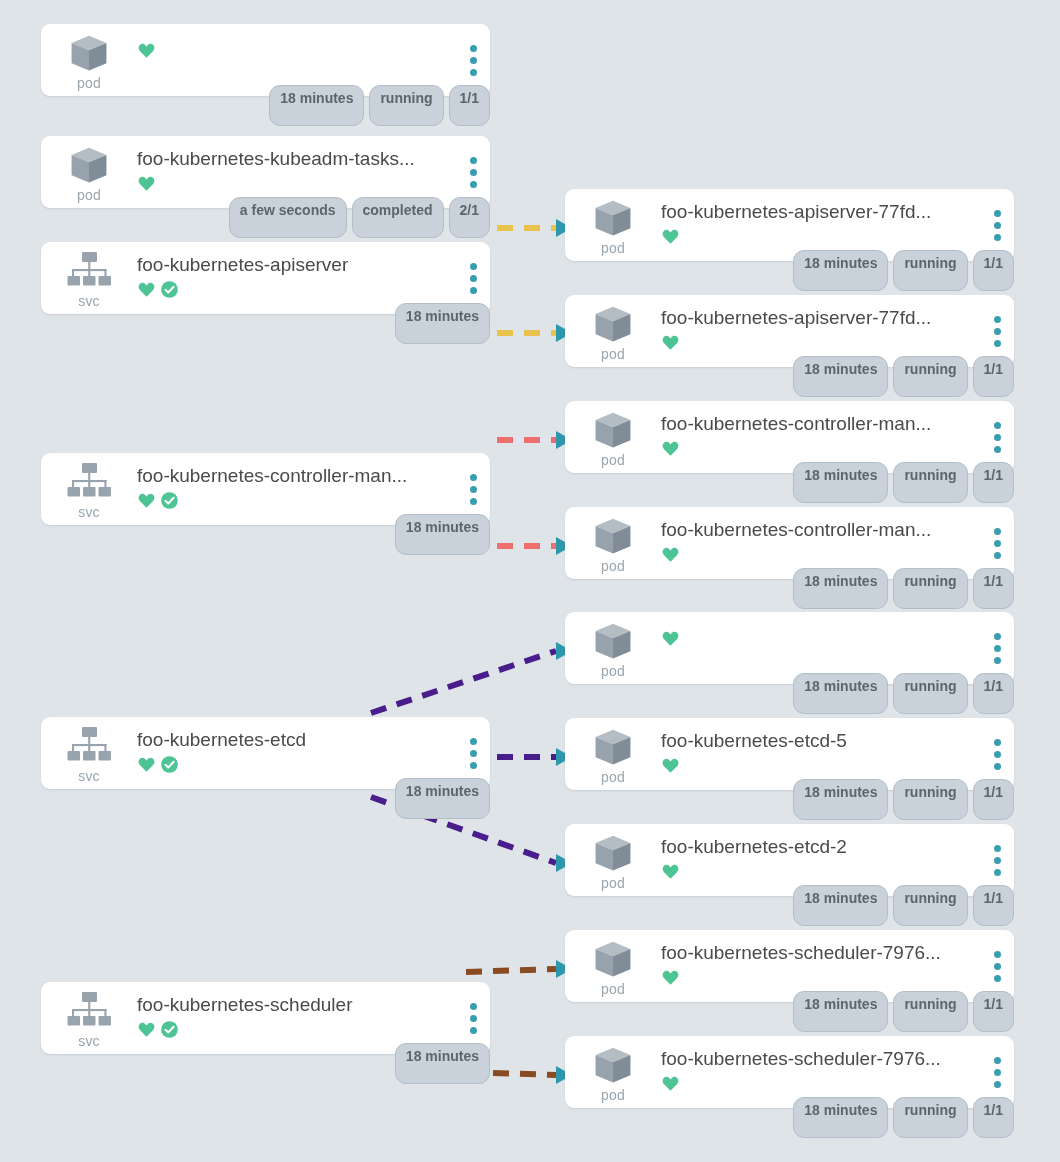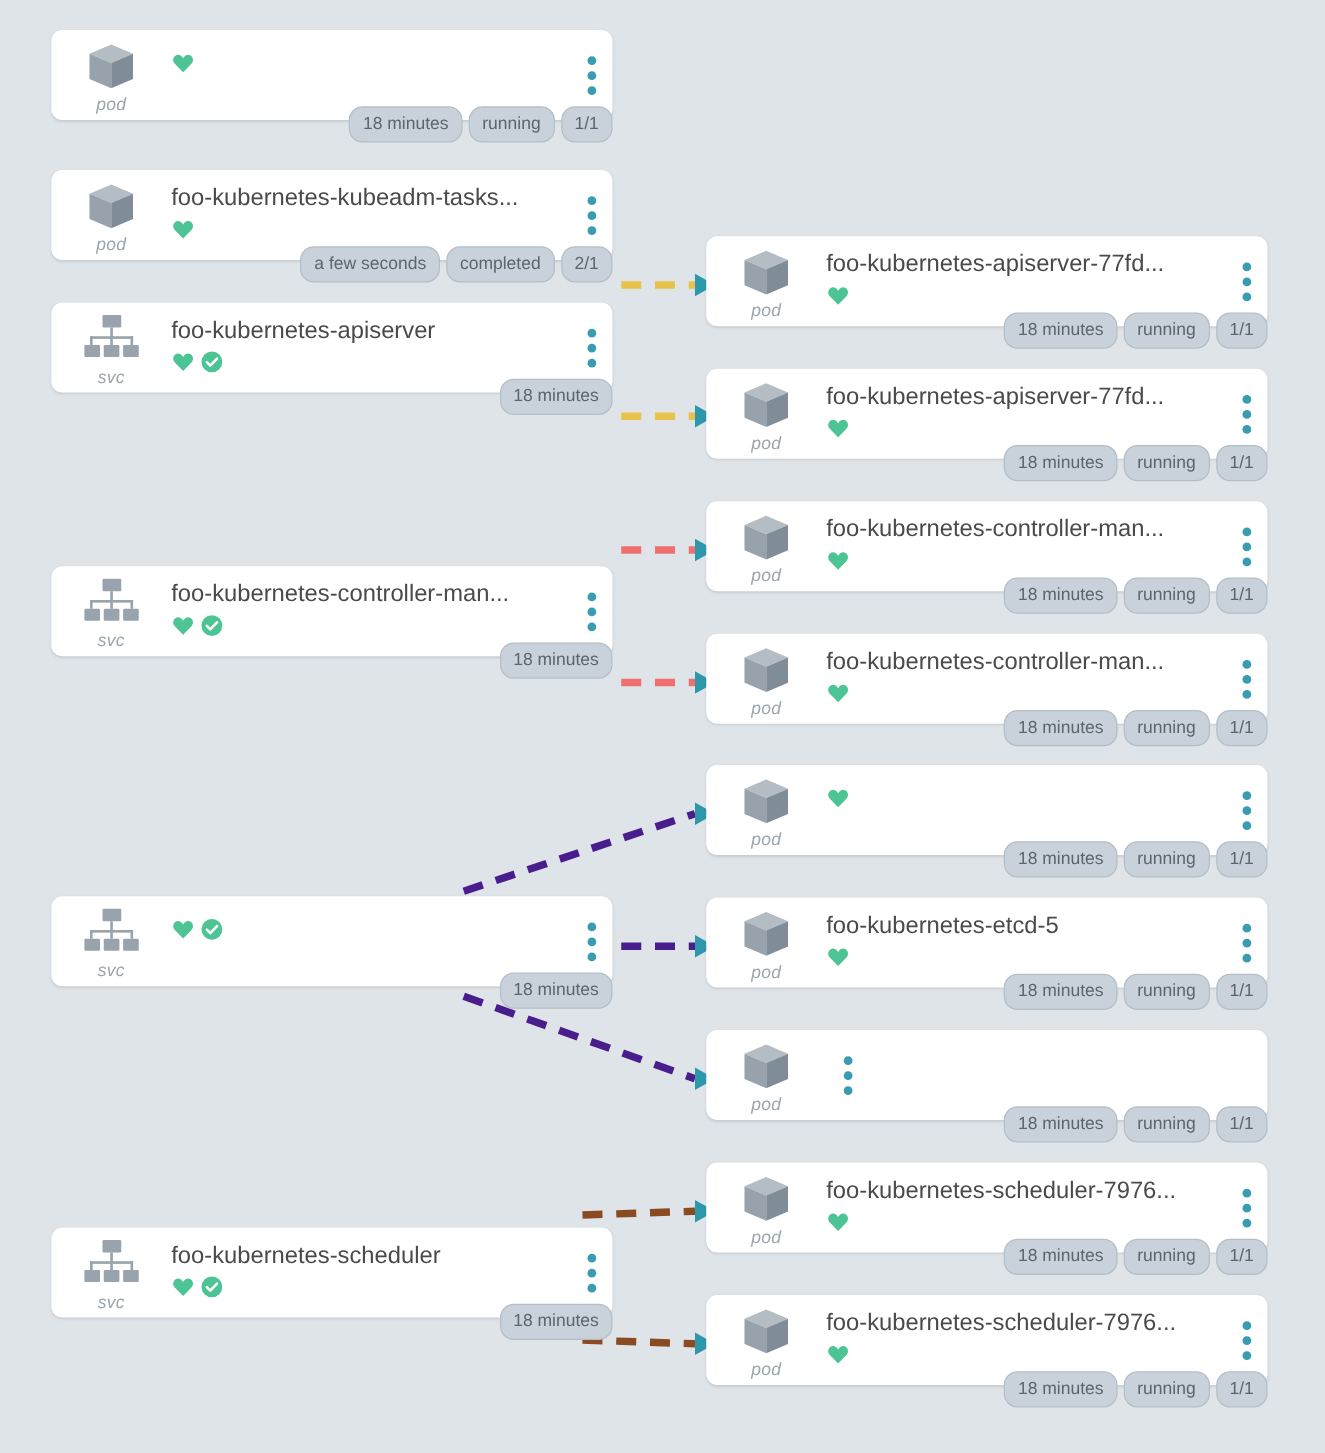--- a/index.html
+++ b/index.html
@@ -39,21 +39,20 @@
     height: 72px;
     box-sizing: border-box;
     display: flex;
     align-items: flex-start;
   }
   .icon-col {
     width: 96px;
     flex: 0 0 96px;
     position: relative;
     height: 72px;
-    font-style: italic;
   }
   .icon-art {
     position: absolute;
     left: 50%;
     top: 8px;
     transform: translateX(-50%);
     width: 48px;
     height: 44px;
   }
   .icon-kind {
@@ -123,22 +122,23 @@
     gap: 5px;
     z-index: 3;
   }
   .badge {
     background: #c9d2da;
     border: 1px solid #b3bec7;
     color: #5b656d;
     border-radius: 11px;
     font-size: 14px;
     line-height: 1;
-    padding: 5px 10px 8px;
+    padding: 5px 10px 20px;
     white-space: nowrap;
+    font-weight: bold;
   }
 </style>
 </head>
 <body>
 
 <div id="canvas">
   <svg id="edges" viewBox="0 0 1060 1162" width="1060" height="1162" aria-hidden="true">
       <defs></defs>
       <g>
         <path d="M 497 228 L 556 228" stroke="#e8c24a" stroke-width="6" fill="none" stroke-dasharray="16 11" stroke-linecap="butt"></path>
@@ -334,20 +334,21 @@
               <rect x="7" y="19" width="2.1" height="7" fill="#98a3ad"></rect>
               <rect x="23.2" y="19" width="2.1" height="7" fill="#98a3ad"></rect>
               <rect x="39.4" y="19" width="2.1" height="7" fill="#98a3ad"></rect>
               <rect x="2.5" y="26" width="12.5" height="9.5" rx="1" fill="#98a3ad"></rect>
               <rect x="18" y="26" width="12.5" height="9.5" rx="1" fill="#98a3ad"></rect>
               <rect x="33.5" y="26" width="12.5" height="9.5" rx="1" fill="#98a3ad"></rect>
             </svg></div>
           <div class="icon-kind">svc</div>
         </div>
         <div class="body-col">
+          <div class="node-title">foo-kubernetes-etcd</div>
           <div class="decor-row">
             <span style="display: block;">
               <svg viewBox="0 0 24 24" class="heart">
                 <path fill="#4cc493" d="M12 21.2 3.6 12.6C1.3 10.3 1.5 6.4 4.1 4.5c2.2-1.6 5.2-1 6.8 1.1l1.1 1.5 1.1-1.5c1.6-2.1 4.6-2.7 6.8-1.1 2.6 1.9 2.8 5.8.5 8.1L12 21.2z"></path>
               </svg>
             </span>
             <span style="display: block;">
               <svg viewBox="0 0 24 24" class="check">
                 <circle cx="12" cy="12" r="10.5" fill="#4cc493"></circle>
                 <path d="M6.9 12.3 10.4 15.8 17.2 8.6" stroke="#ffffff" stroke-width="2.6" fill="none" stroke-linecap="round" stroke-linejoin="round"></path>
@@ -601,20 +602,30 @@
     <div class="node" style="left: 565px; top: 824px; width: 449px;">
       <div class="card">
         <div class="icon-col">
           <div class="icon-art"><svg viewBox="0 0 48 48" width="48" height="44">
               <polygon points="24,4 43,12 24,20 5,12" fill="#b4bcc4"></polygon>
               <polygon points="5,12 24,20 24,42 5,34" fill="#97a2ac"></polygon>
               <polygon points="43,12 24,20 24,42 43,34" fill="#808c97"></polygon>
             </svg></div>
           <div class="icon-kind">pod</div>
         </div>
+        <div class="body-col">
+          <div class="node-title">foo-kubernetes-etcd-2</div>
+          <div class="decor-row">
+            <span style="display: block;">
+              <svg viewBox="0 0 24 24" class="heart">
+                <path fill="#4cc493" d="M12 21.2 3.6 12.6C1.3 10.3 1.5 6.4 4.1 4.5c2.2-1.6 5.2-1 6.8 1.1l1.1 1.5 1.1-1.5c1.6-2.1 4.6-2.7 6.8-1.1 2.6 1.9 2.8 5.8.5 8.1L12 21.2z"></path>
+              </svg>
+            </span>
+          </div>
+        </div>
         <div class="kebab">
           <i></i>
           <i></i>
           <i></i>
         </div>
       </div>
       <div class="badges">
         <span class="badge">18 minutes</span>
         <span class="badge">running</span>
         <span class="badge">1/1</span>

